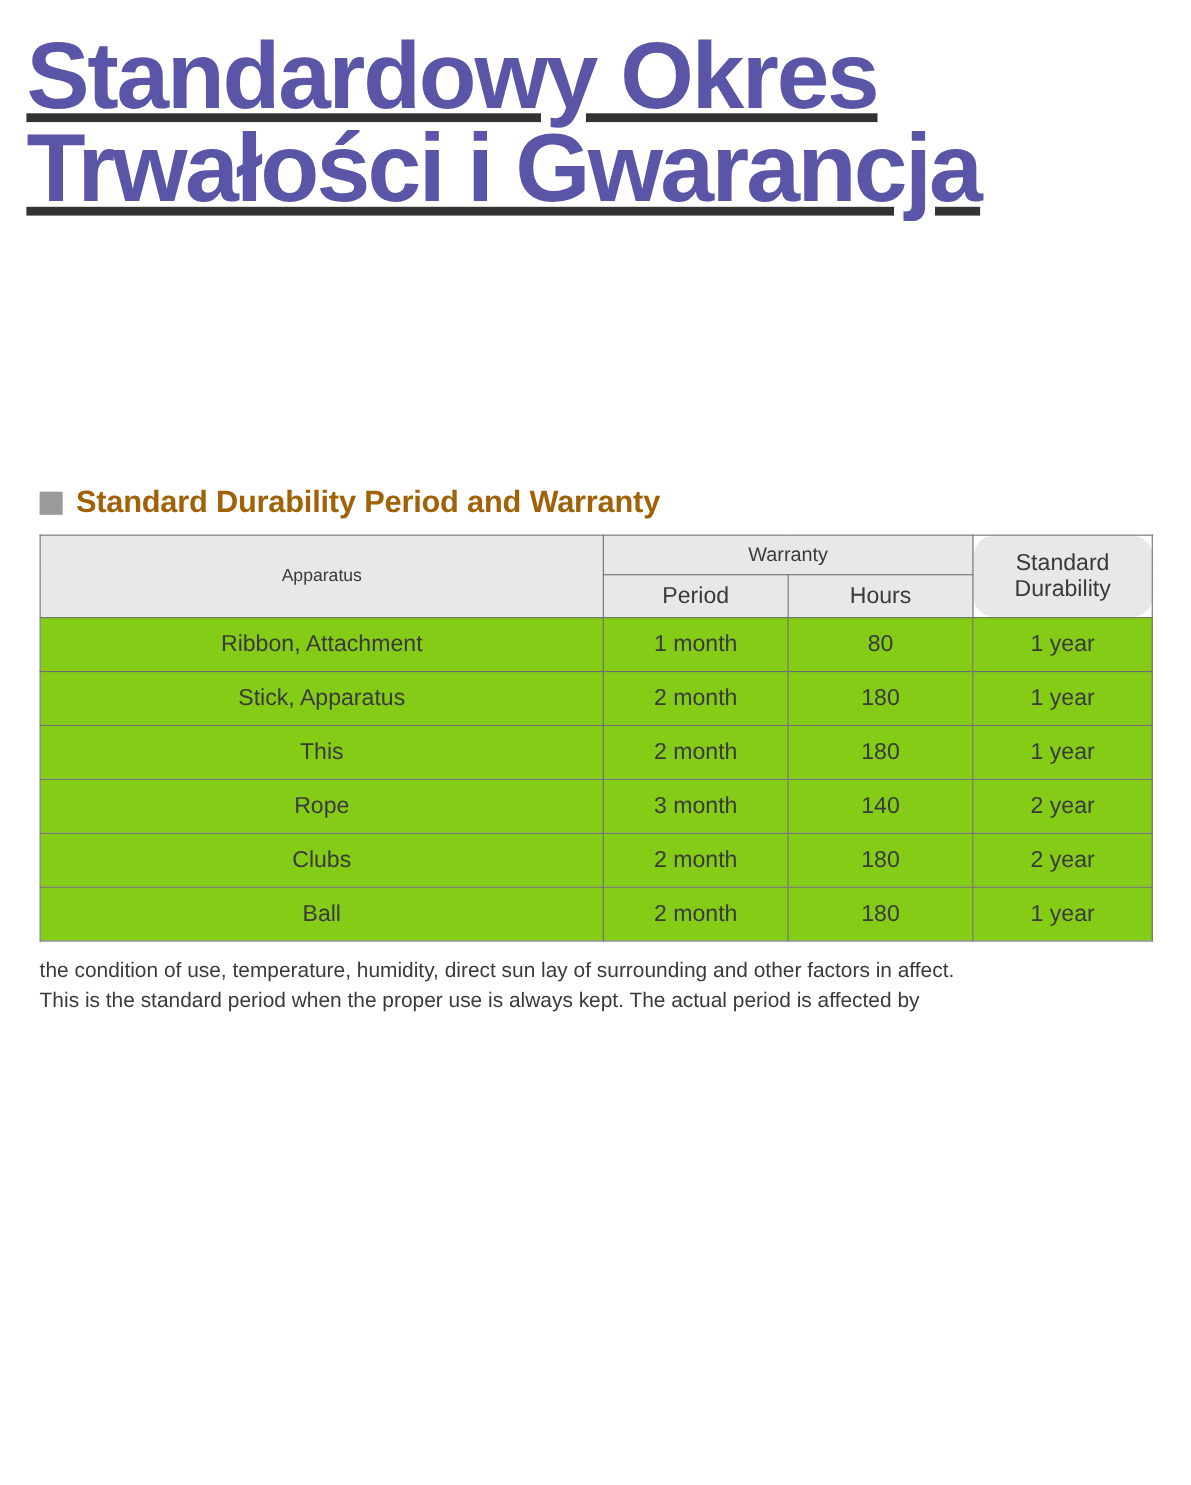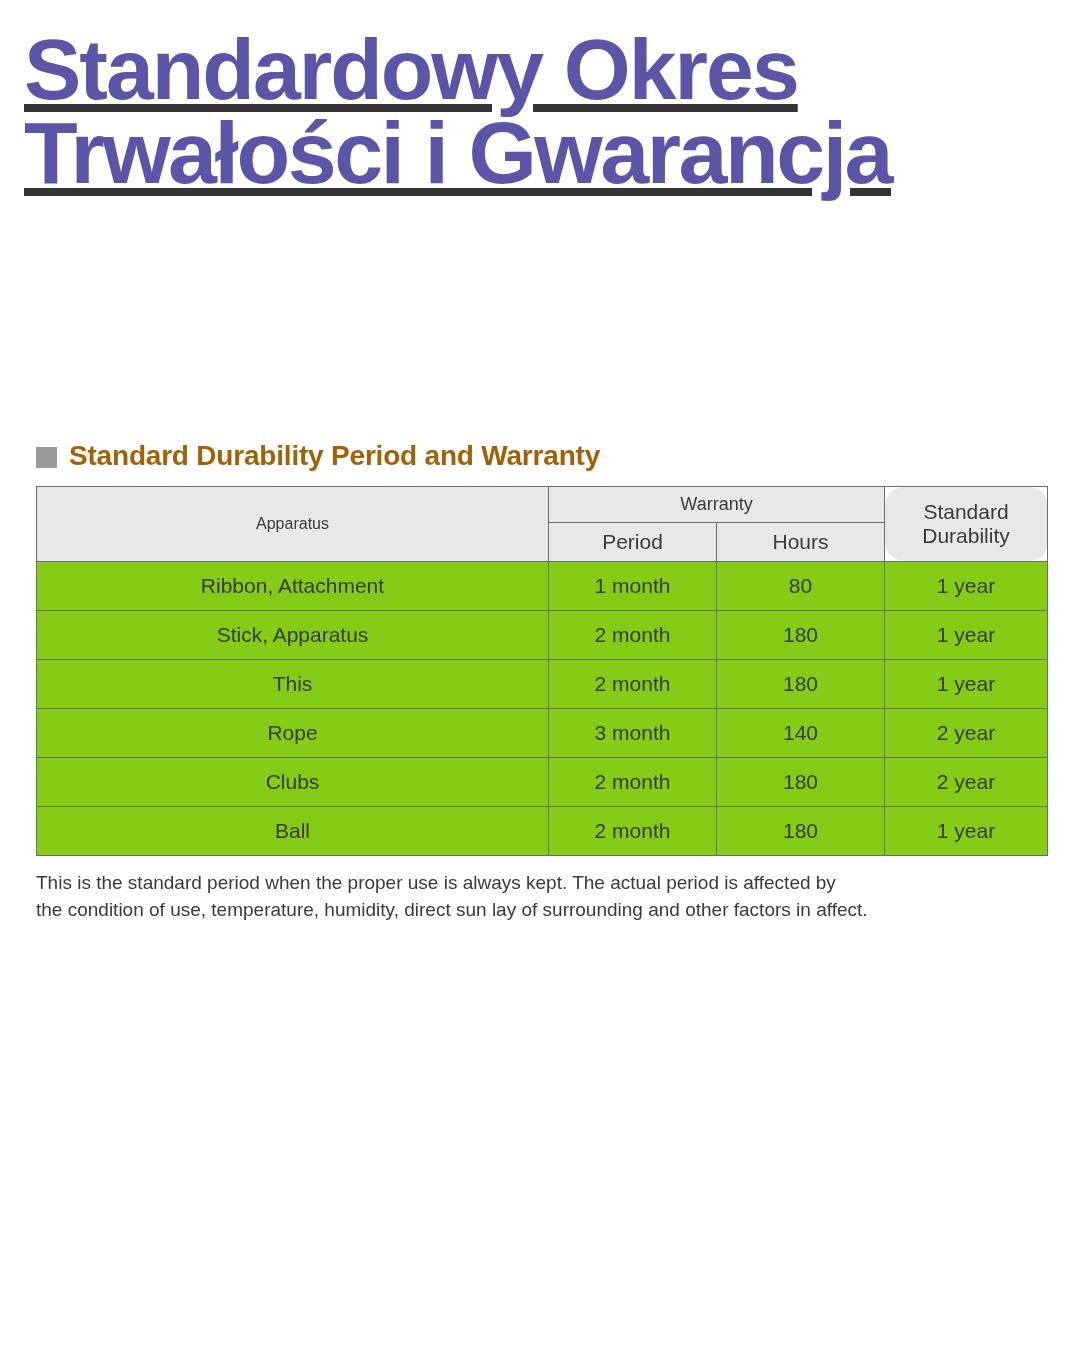--- a/index.html
+++ b/index.html
@@ -173,17 +173,17 @@
       <tr>
         <td>Ball</td>
         <td>2 month</td>
         <td>180</td>
         <td>1 year</td>
       </tr>
     </tbody>
   </table>
 
   <div class="footnote">
+    <div>the condition of use, temperature, humidity, direct sun lay of surrounding and other factors in affect.</div>
     <div>This is the standard period when the proper use is always kept. The actual period is affected by</div>
-    <div>the condition of use, temperature, humidity, direct sun lay of surrounding and other factors in affect.</div>
   </div>
 
 </div>
 
 </body></html>

